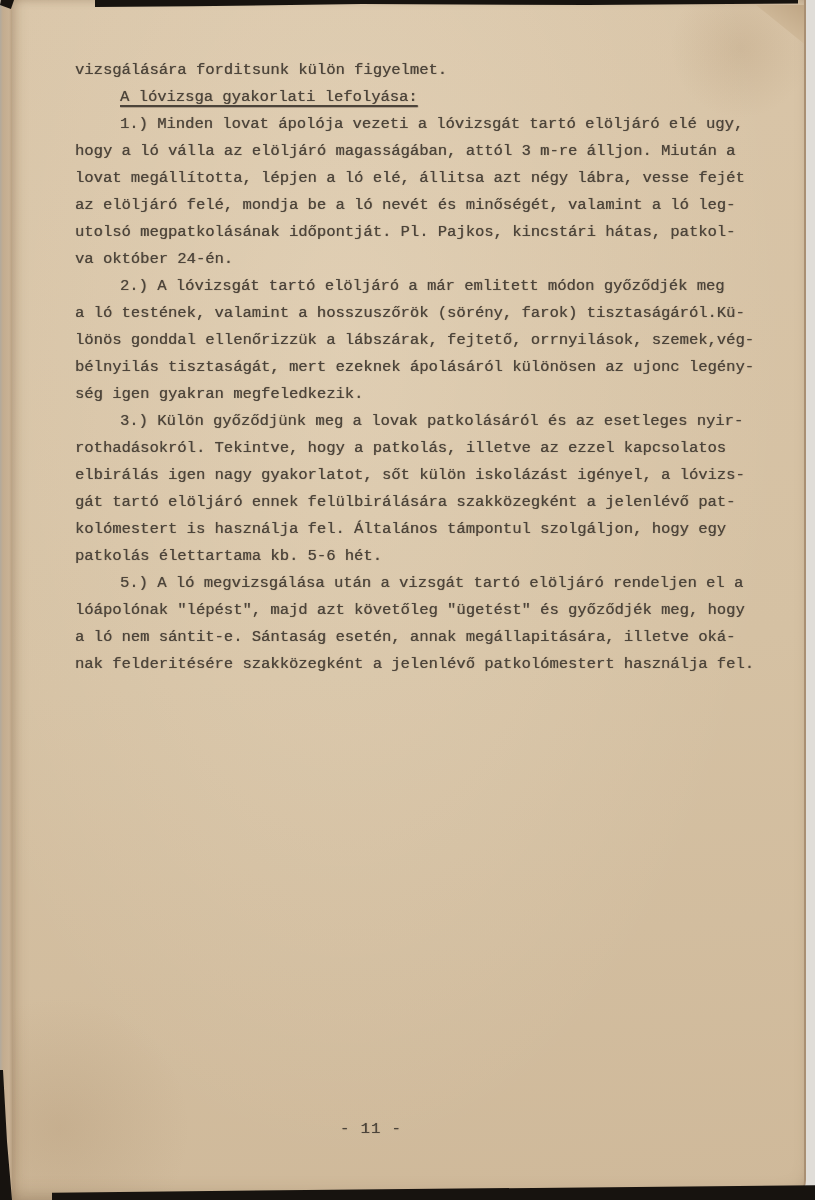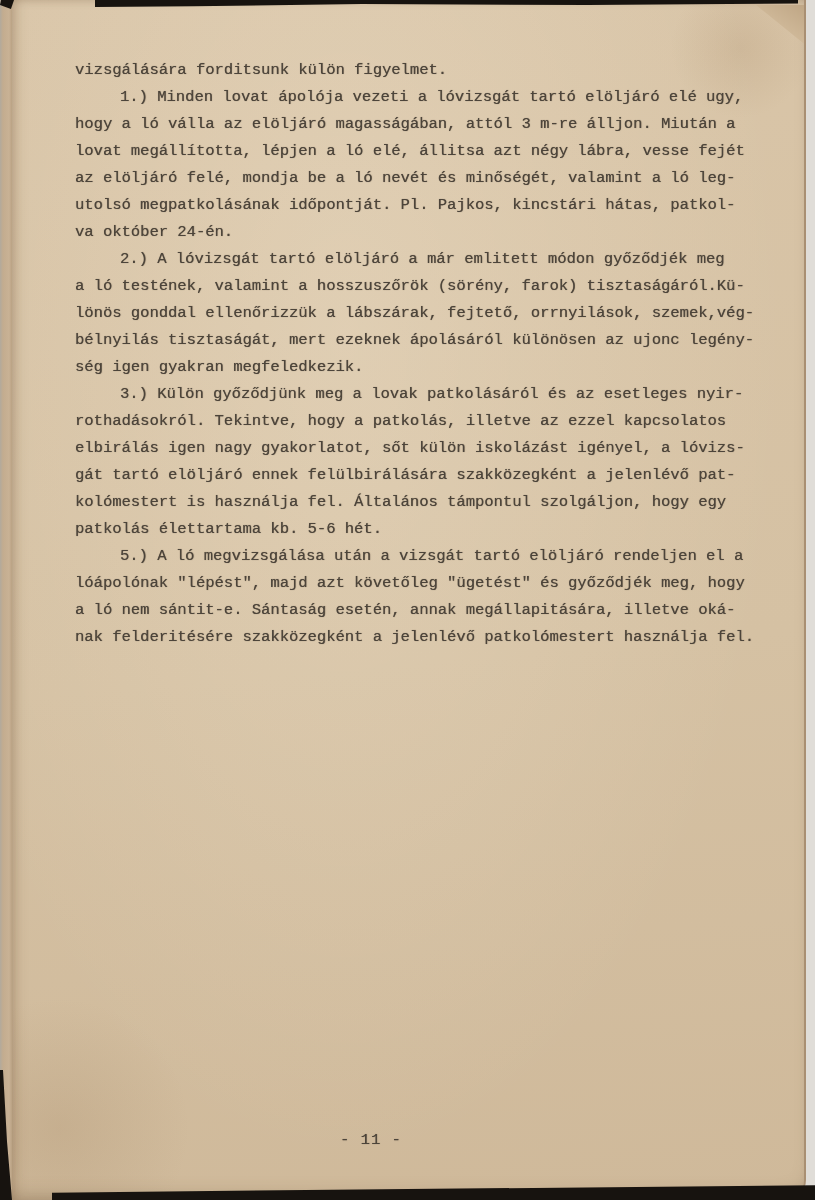--- a/index.html
+++ b/index.html
@@ -64,36 +64,36 @@
   .indent { text-indent:45px; }
   .u {
     text-decoration:underline;
     text-decoration-thickness:1.5px;
     text-underline-offset:4px;
   }
   .pagenum {
     position:absolute; left:328px; top:1120px;
     font-size:15.5px; color:#4c443a; letter-spacing:1px;
     text-shadow:0.3px 0.4px 0.8px rgba(72,62,50,0.75);
-    margin-top:11px;
   }
 </style>
 </head>
 <body>
 
 <div class="scan">
 
   <div class="under-edge"></div>
 
   <div class="page">
 
     <div class="fold"></div>
 
     <div class="text">
       <p class="para">vizsgálására forditsunk külön figyelmet.</p>
+      <p class="indent"><span class="u">A lóvizsga gyakorlati lefolyása:</span></p>
       <p class="para indent">1.) Minden lovat ápolója vezeti a lóvizsgát tartó elöljáró elé ugy,
 hogy a ló válla az elöljáró magasságában, attól 3 m-re álljon. Miután a
 lovat megállította, lépjen a ló elé, állitsa azt négy lábra, vesse fejét
 az elöljáró felé, mondja be a ló nevét és minőségét, valamint a ló leg-
 utolsó megpatkolásának időpontját. Pl. Pajkos, kincstári hátas, patkol-
 va október 24-én.</p>
       <p class="para indent">2.) A lóvizsgát tartó elöljáró a már emlitett módon győződjék meg
 a ló testének, valamint a hosszuszőrök (sörény, farok) tisztaságáról.Kü-
 lönös gonddal ellenőrizzük a lábszárak, fejtető, orrnyilások, szemek,vég-
 bélnyilás tisztaságát, mert ezeknek ápolásáról különösen az ujonc legény-

